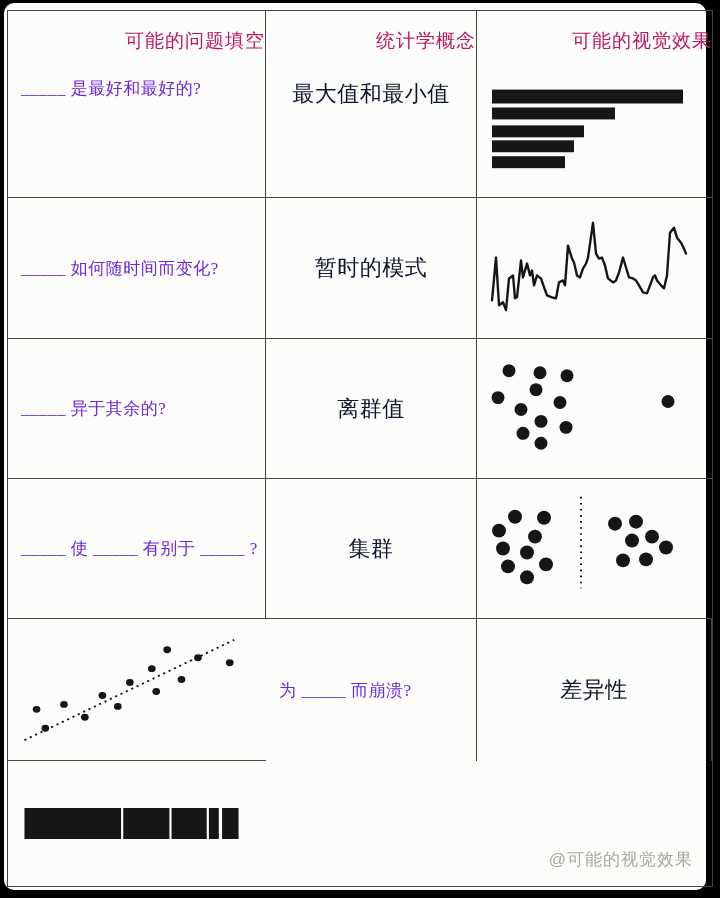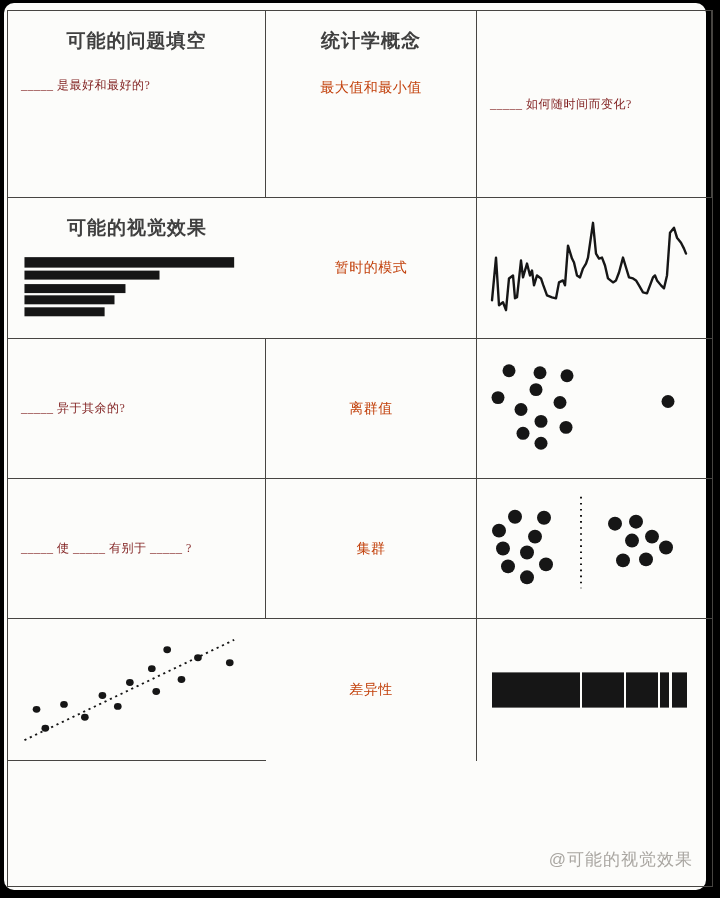--- a/index.html
+++ b/index.html
@@ -20,33 +20,33 @@
   }
   .cell{
     box-sizing:border-box;position:relative;
     border-right:1.5px solid #474542;
     border-bottom:1.5px solid #474542;
   }
   .cell.lastcol{border-right:none;}
   .cell.lastrow{border-bottom:none;}
   .hdr{
     font-family:"Liberation Sans", sans-serif;
-    font-weight:bold;font-size:19px;color:#404040;
-    text-align:center;letter-spacing:1px;
+    font-weight:normal;font-size:19px;color:#be185d;
+    text-align:right;letter-spacing:1px;
   }
   .firstrow{display:flex;flex-direction:column;padding-top:17px;}
   .q{
-    font-size:12px;color:#7f1d1d;letter-spacing:0.5px;
+    font-size:17px;color:#6d28d9;letter-spacing:0.5px;
     white-space:nowrap;
   }
   .qcell{display:flex;align-items:center;padding-left:13px;}
   .firstrow .q{margin-top:23px;padding-left:13px;}
   .firstrow .concept{margin-top:25px;text-align:center;}
   .concept{
-    font-size:14px;color:#c2410c;letter-spacing:0.5px;text-align:center;
+    font-size:22px;color:#0f172a;letter-spacing:0.5px;text-align:center;
   }
   .ccell{display:flex;align-items:center;justify-content:center;}
   .charthost{position:absolute;left:0;top:0;right:0;bottom:0;}
   .charthost svg{display:block;width:100%;height:100%;}
   .watermark{
     position:absolute;right:13px;top:845px;
     font-family:"Liberation Sans", sans-serif;
     font-size:17px;color:#a9a6a1;letter-spacing:1px;
   }
 </style>
@@ -57,35 +57,35 @@
   <div class="grid">
 
     <div class="cell firstrow">
       <div class="hdr">可能的问题填空</div>
       <div class="q">_____ 是最好和最好的?</div>
     </div>
     <div class="cell firstrow">
       <div class="hdr">统计学概念</div>
       <div class="concept">最大值和最小值</div>
     </div>
-    <div class="cell qcell">
-      <div class="q">_____ 如何随时间而变化?</div>
-    </div>
-
     <div class="cell lastcol firstrow">
       <div class="hdr">可能的视觉效果</div>
       <div class="charthost">
           <svg viewBox="0 0 235 187" preserveAspectRatio="none">
             <rect x="15" y="79" width="191" height="14" fill="#161616"></rect>
             <rect x="15" y="97" width="123" height="12" fill="#161616"></rect>
             <rect x="15" y="115" width="92" height="12" fill="#161616"></rect>
             <rect x="15" y="130" width="82" height="12" fill="#161616"></rect>
             <rect x="15" y="146" width="73" height="12" fill="#161616"></rect>
           </svg>
         </div>
+    </div>
+
+    <div class="cell qcell">
+      <div class="q">_____ 如何随时间而变化?</div>
     </div>
     <div class="cell ccell">
       <div class="concept">暂时的模式</div>
     </div>
     <div class="cell lastcol">
       <div class="charthost">
           <svg viewBox="0 0 235 141" preserveAspectRatio="none">
             <polyline points="15,103 19,60 22,108 26,105 29,113 32,81 36,78 38,101 40,100 44,63 46,80 50,66 53,78 55,73 57,88 60,78 64,81 66,87 70,98 75,100 79,101 82,85 86,83 88,88 91,48 95,61 97,65 100,78 103,80 106,71 109,66 111,60 116,25 119,56 122,61 125,60 128,68 131,81 136,85 139,83 142,75 146,60 149,70 152,80 156,81 159,83 162,88 166,95 170,96 173,88 176,80 178,78 180,83 184,88 187,91 190,78 193,35 197,30 200,40 204,45 207,51 209,56" fill="none" stroke="#161616" stroke-width="2.4" stroke-linejoin="round" stroke-linecap="round"></polyline>
           </svg>
         </div>
@@ -160,20 +160,23 @@
             <circle cx="131" cy="50" r="3.5" fill="#161616"></circle>
             <circle cx="135" cy="73" r="3.5" fill="#161616"></circle>
             <circle cx="145" cy="31" r="3.5" fill="#161616"></circle>
             <circle cx="158" cy="61" r="3.5" fill="#161616"></circle>
             <circle cx="173" cy="39" r="3.5" fill="#161616"></circle>
             <circle cx="202" cy="44" r="3.5" fill="#161616"></circle>
           </svg>
         </div>
     </div>
 
+    <div class="cell qcell lastrow">
+      <div class="q">为 _____ 而崩溃?</div>
+    </div>
     <div class="cell ccell lastrow">
       <div class="concept">差异性</div>
     </div>
     <div class="cell lastcol lastrow">
       <div class="charthost">
           <svg viewBox="0 0 235 125" preserveAspectRatio="none">
             <rect x="15" y="47" width="88" height="31" fill="#161616"></rect>
             <rect x="105" y="47" width="42" height="31" fill="#161616"></rect>
             <rect x="149" y="47" width="32" height="31" fill="#161616"></rect>
             <rect x="183" y="47" width="9" height="31" fill="#161616"></rect>

